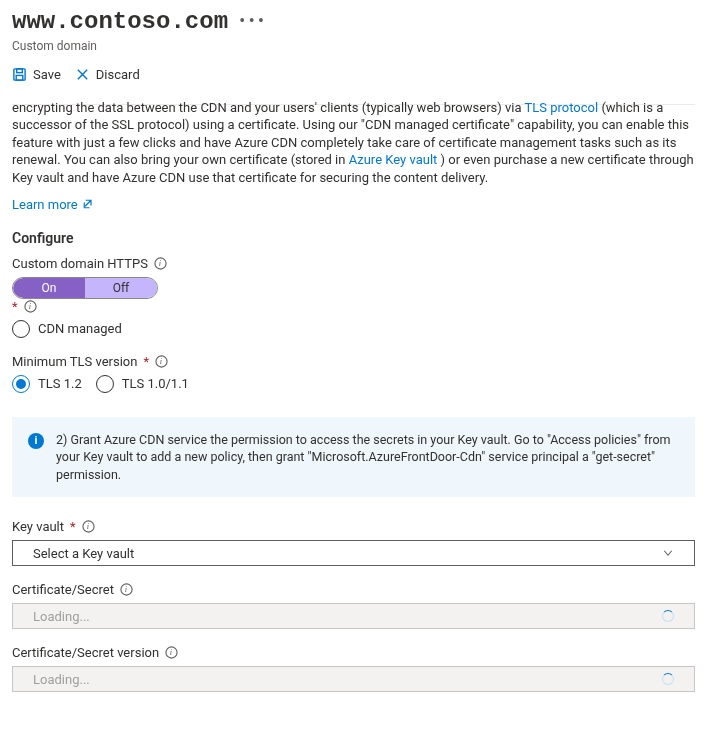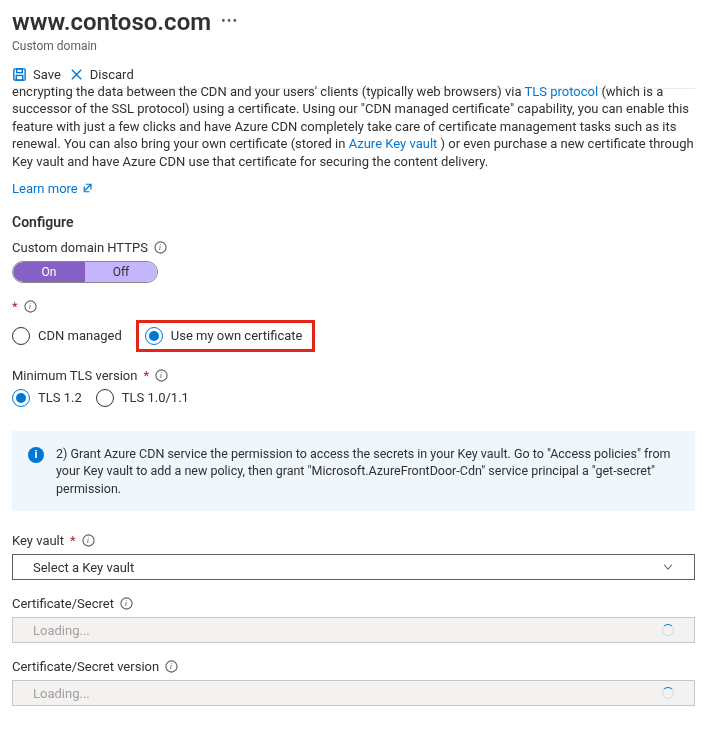--- a/index.html
+++ b/index.html
@@ -7,27 +7,27 @@
   body {
     font-family: "Segoe UI", -apple-system, BlinkMacSystemFont, Roboto, Arial, sans-serif;
     font-size: 13px;
     color: #323130;
     background: #ffffff;
     width: 707px;
     padding: 8px 12px 0 12px;
   }
 
   
-  .header-row { display: flex; align-items: center; gap: 10px; }
+  .header-row { display: flex; align-items: center; gap: 10px; font-family: Liberation Mono, monospace; }
   .page-title { font-size: 24px; font-weight: 600; color: #323130; margin: 0; line-height: 1.2; }
   .more-dots { color: #605e5c; font-size: 14px; letter-spacing: 1px; padding-bottom: 2px; }
   .subtitle { font-size: 12px; color: #605e5c; margin: 2px 0 14px 0; }
 
   
-  .toolbar { display: flex; align-items: center; gap: 8px; margin-bottom: 6px; }
+  .toolbar { display: flex; align-items: center; gap: 14px; margin-bottom: 22px; }
   .tool-btn { display: inline-flex; align-items: center; gap: 6px; color: #323130; font-size: 13px; cursor: pointer; }
   .tool-btn svg { width: 15px; height: 15px; }
   .save-icon { stroke: #0078d4; fill: none; stroke-width: 1.5; }
   .discard-icon { stroke: #0078d4; fill: none; stroke-width: 1.5; }
   .divider { height: 1px; background: #edebe9; margin: 4px 0 0 0; }
 
   
   .desc { font-size: 13px; line-height: 1.35; color: #323130; margin-top: -6px; }
   .link { color: #0078d4; text-decoration: none; cursor: pointer; }
   .learn-more { display: inline-flex; align-items: center; gap: 4px; margin-top: 10px; margin-bottom: 14px; color: #0078d4; font-size: 13px; cursor: pointer; }
@@ -39,21 +39,21 @@
   
   .field-label { font-size: 13px; color: #323130; display: flex; align-items: center; gap: 6px; margin-bottom: 6px; }
   .req { color: #a4262c; }
   .info-icon { width: 13px; height: 13px; }
   .info-icon circle { fill: none; stroke: #605e5c; stroke-width: 1.2; }
   .info-icon text { fill: #605e5c; font-size: 9px; font-style: italic; font-family: Georgia, serif; }
 
   
   .toggle {
     display: inline-flex; border: 1px solid #8a8886; border-radius: 14px;
-    overflow: hidden; height: 22px; margin-bottom: 16px;
+    overflow: hidden; height: 22px; margin-bottom: 0;
   }
   .toggle-half {
     width: 72px; display: flex; align-items: center; justify-content: center;
     font-size: 12px; cursor: pointer;
   }
   .toggle-on  { background: #8661c5; color: #ffffff; border-radius: 12px 0 0 12px; }
   .toggle-off { background: #c4b5fd; color: #323130; }
 
   
   .radio-row { display: flex; align-items: center; gap: 14px; margin-bottom: 16px; flex-wrap: wrap; }
@@ -158,26 +158,20 @@
   <svg class="info-icon" viewBox="0 0 14 14">
       <circle cx="7" cy="7" r="6"></circle>
       <text x="5.2" y="10">i</text>
     </svg>
 </div>
 <div class="radio-row">
   <label class="radio-opt">
     <span class="radio"></span>
     <span>CDN managed</span>
   </label>
-  <span class="highlight-box">
-    <label class="radio-opt">
-      <span class="radio selected"></span>
-      <span>Use my own certificate</span>
-    </label>
-  </span>
 </div>
 
 <div class="field-label">
   <span>Minimum TLS version</span>
   <span class="req">*</span>
   <svg class="info-icon" viewBox="0 0 14 14">
       <circle cx="7" cy="7" r="6"></circle>
       <text x="5.2" y="10">i</text>
     </svg>
 </div>

